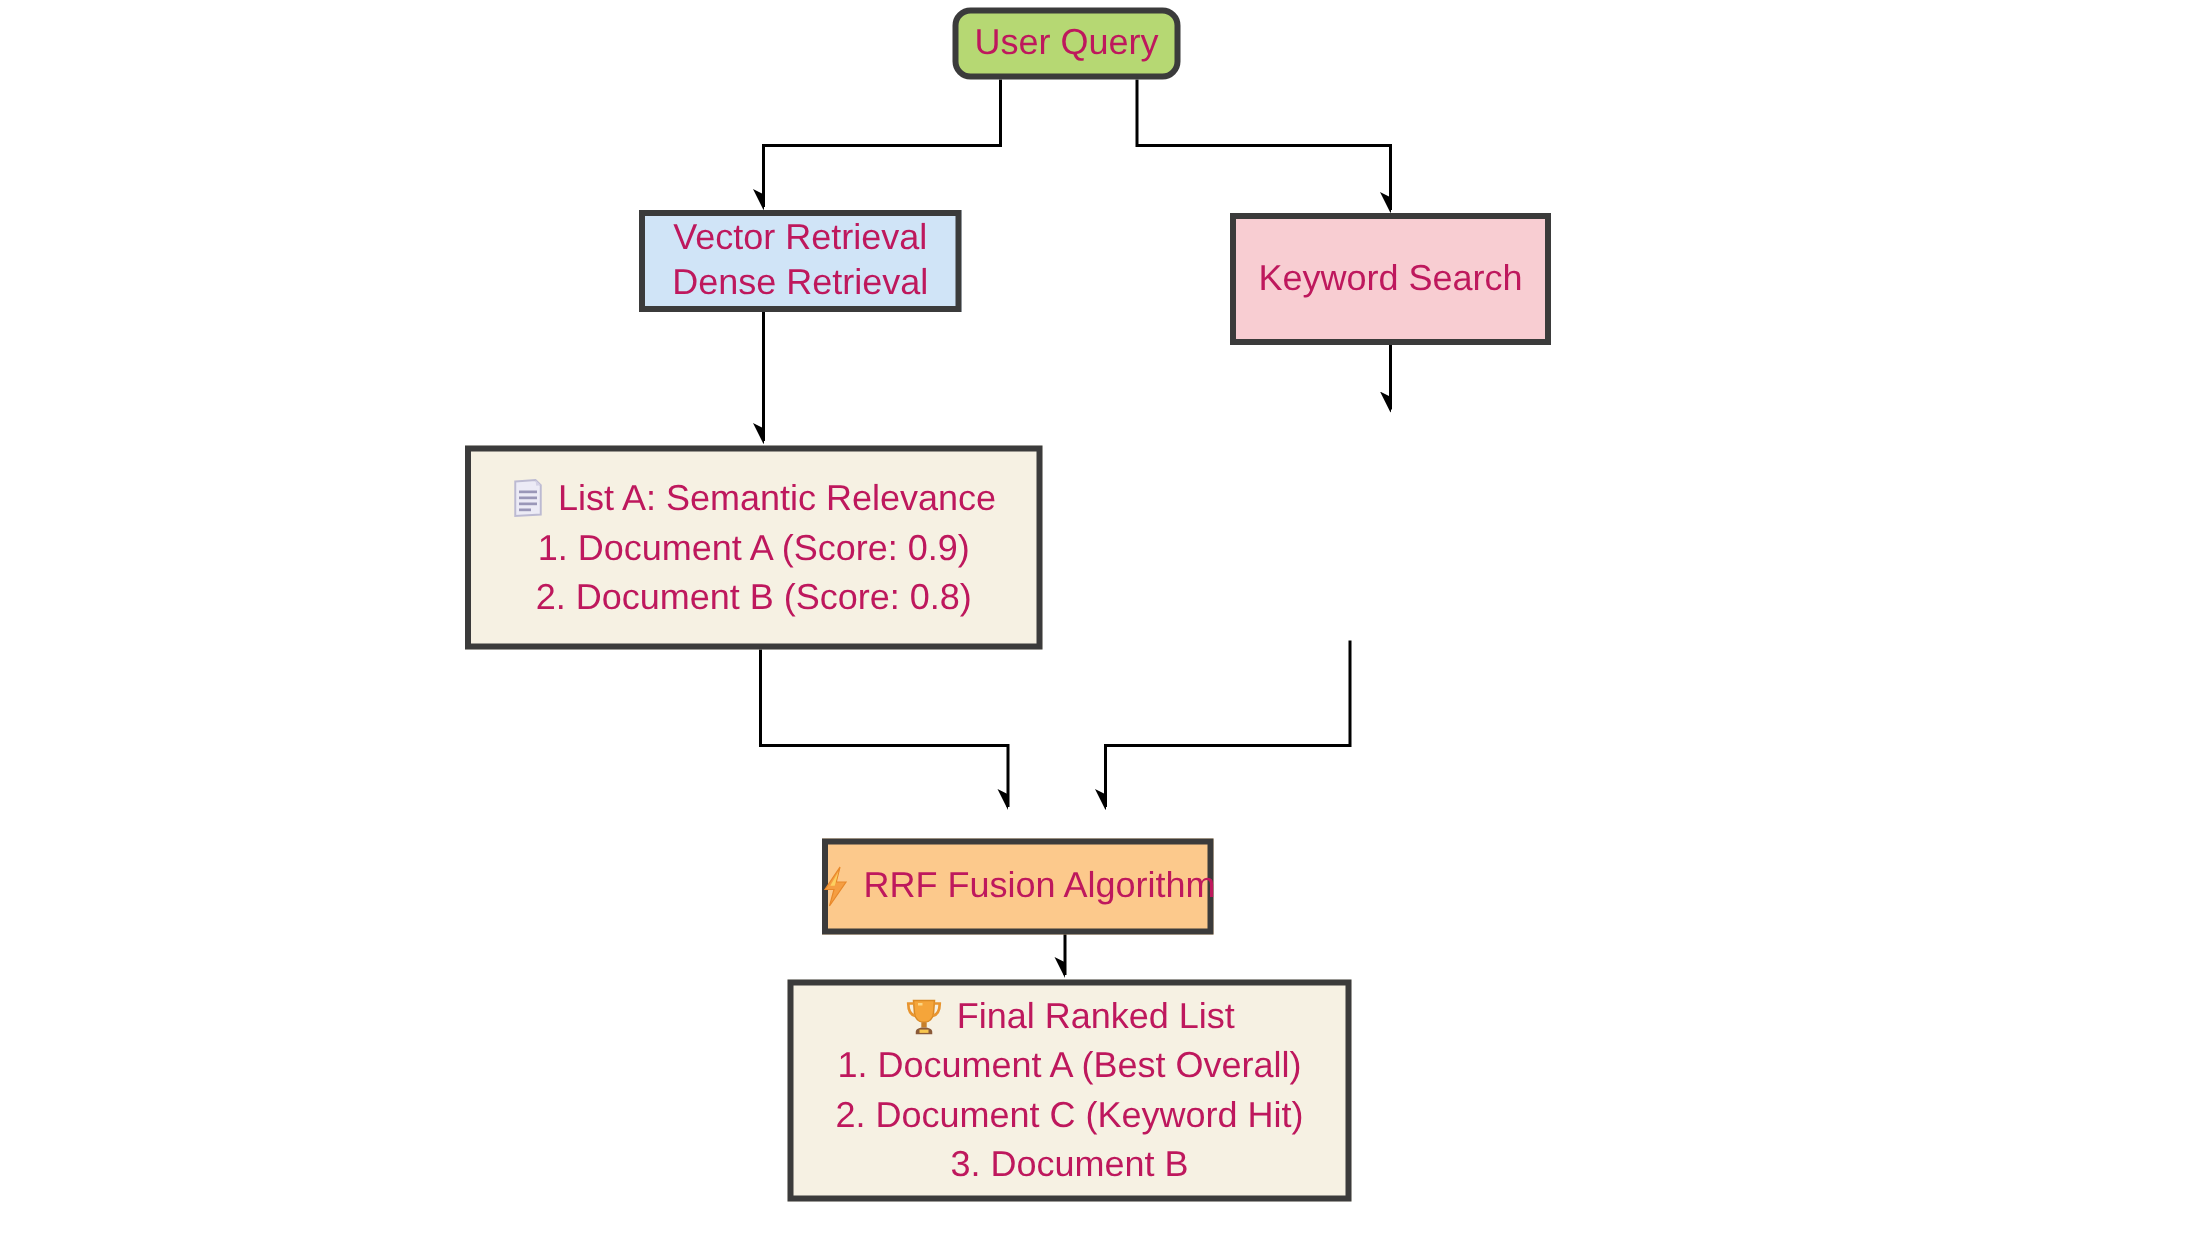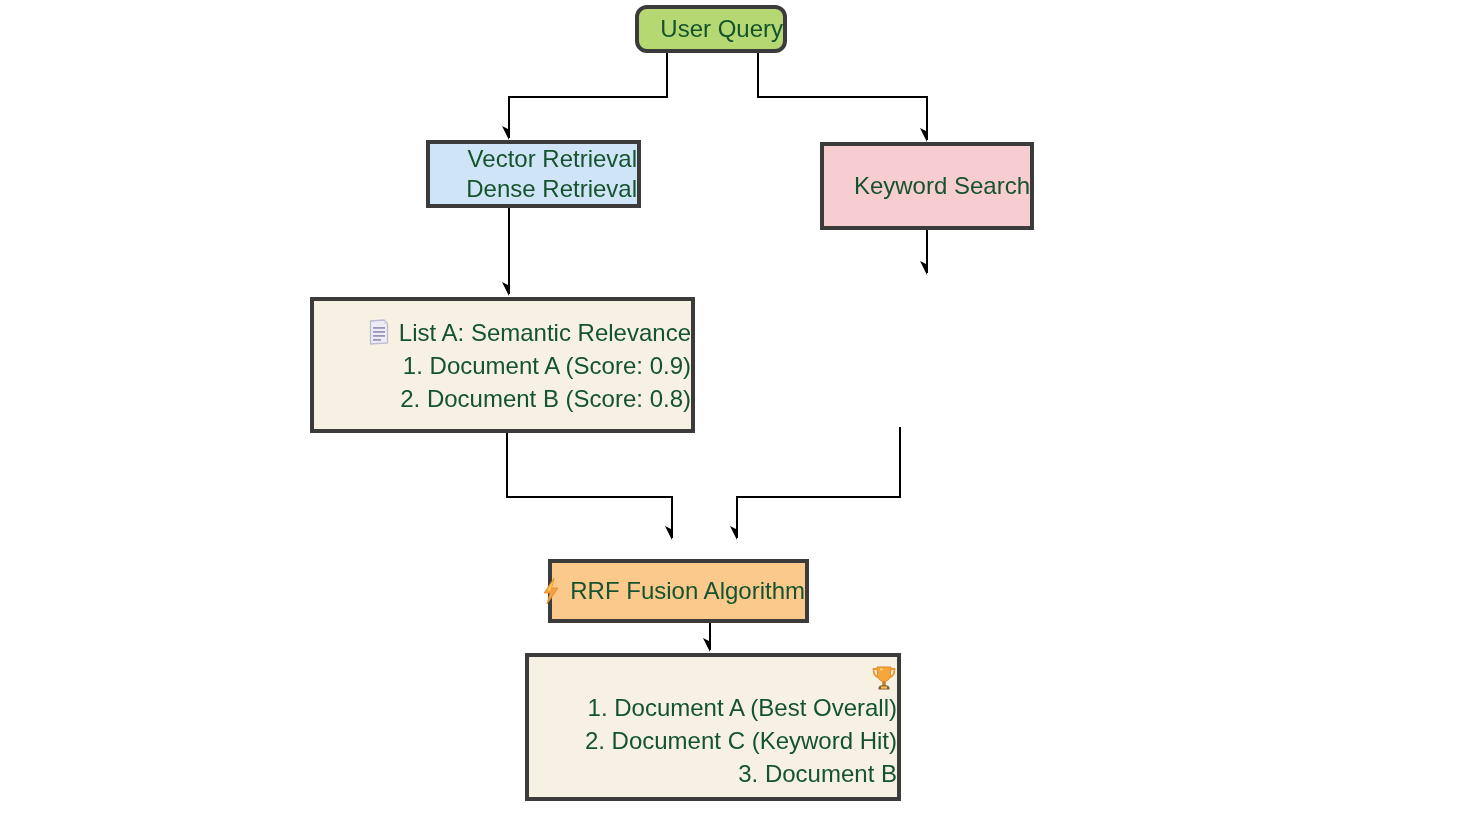--- a/index.html
+++ b/index.html
@@ -21,24 +21,24 @@
     width: 1468px;
     height: 830px;
     pointer-events: none;
   }
   .node {
     position: absolute;
     box-sizing: border-box;
     border: 4px solid #3b3b3b;
     display: flex;
     flex-direction: column;
-    align-items: flex-end;
+    align-items: center;
     justify-content: center;
     text-align: center;
-    color: #14532d;
+    color: #be185d;
     font-size: 24px;
     line-height: 30px;
   }
   .node .line {
     display: block;
     white-space: nowrap;
   }
   .title-line {
     display: flex;
     align-items: center;
@@ -163,19 +163,20 @@
         <svg width="26" height="26" viewBox="0 0 26 26">
           <path d="M6 2 H20 L19.4 10 C19 14 16.5 16.5 13 16.5 C9.5 16.5 7 14 6.6 10 Z" fill="#f5a53a" stroke="#d98a25" stroke-width="1"></path>
           <path d="M6.2 4 H2.5 C2.5 8.5 4 11.5 7.2 12.3" fill="none" stroke="#e89530" stroke-width="1.8"></path>
           <path d="M19.8 4 H23.5 C23.5 8.5 22 11.5 18.8 12.3" fill="none" stroke="#e89530" stroke-width="1.8"></path>
           <rect x="11.2" y="16.5" width="3.6" height="3.5" fill="#c77f2a"></rect>
           <path d="M7.5 23 C7.5 21 9.5 20 13 20 C16.5 20 18.5 21 18.5 23 L18.5 24.5 H7.5 Z" fill="#8a5a38"></path>
           <rect x="10" y="21.4" width="6" height="2.2" fill="#f7c54e"></rect>
           <path d="M9 4.5 H12" stroke="#fcd684" stroke-width="1.6" fill="none"></path>
         </svg>
       </span>
+      <span>Final Ranked List</span>
     </span>
     <span class="line">1. Document A (Best Overall)</span>
     <span class="line">2. Document C (Keyword Hit)</span>
     <span class="line">3. Document B</span>
   </div>
 
 </div>
 
 </body></html>

